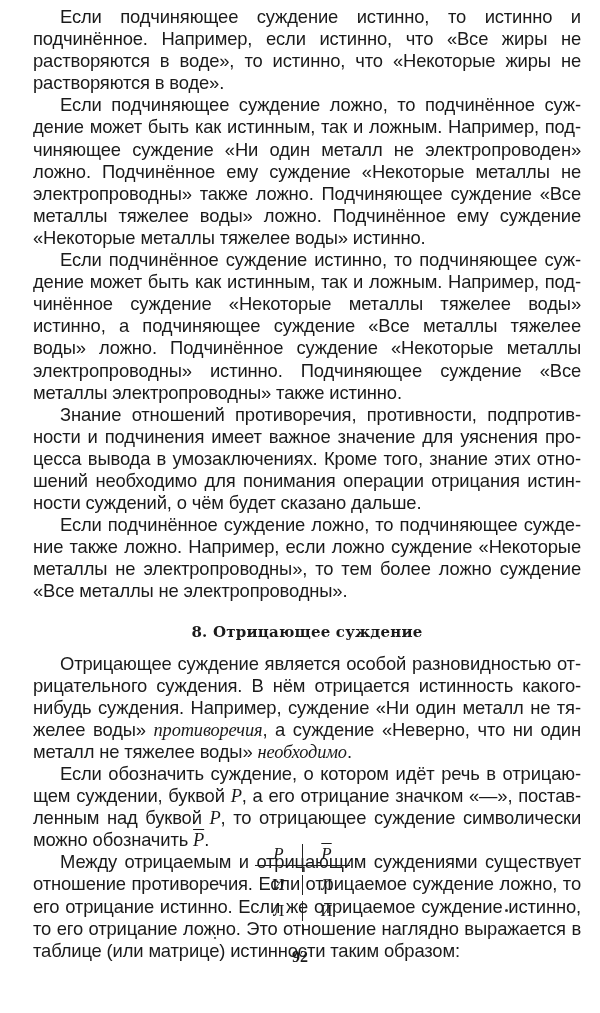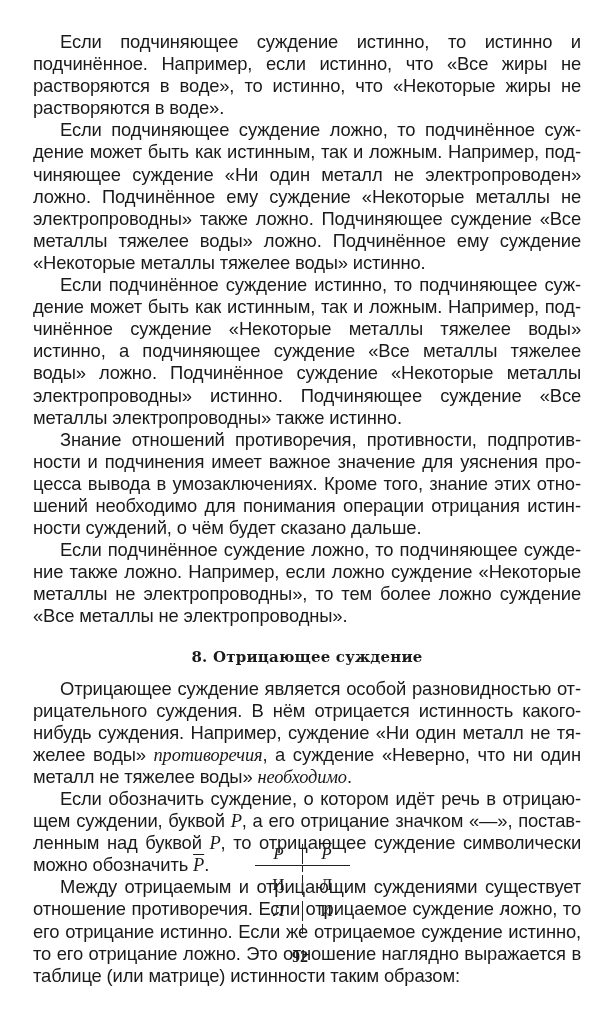--- a/index.html
+++ b/index.html
@@ -11,21 +11,21 @@
     width: 600px;
     height: 1013px;
     position: relative;
     overflow: hidden;
     color: #1a1a1a;
     font-family: "Liberation Serif", "DejaVu Serif", serif;
   }
   .page {
     position: absolute;
     left: 33px;
-    top: 31px;
+    top: 6px;
     width: 548px;
   }
   .para {
     margin: 0;
     font-size: 18.4px;
     line-height: 22.1px;
     text-align: justify;
     text-indent: 27px;
     hyphens: manual;
     letter-spacing: -0.15px;

